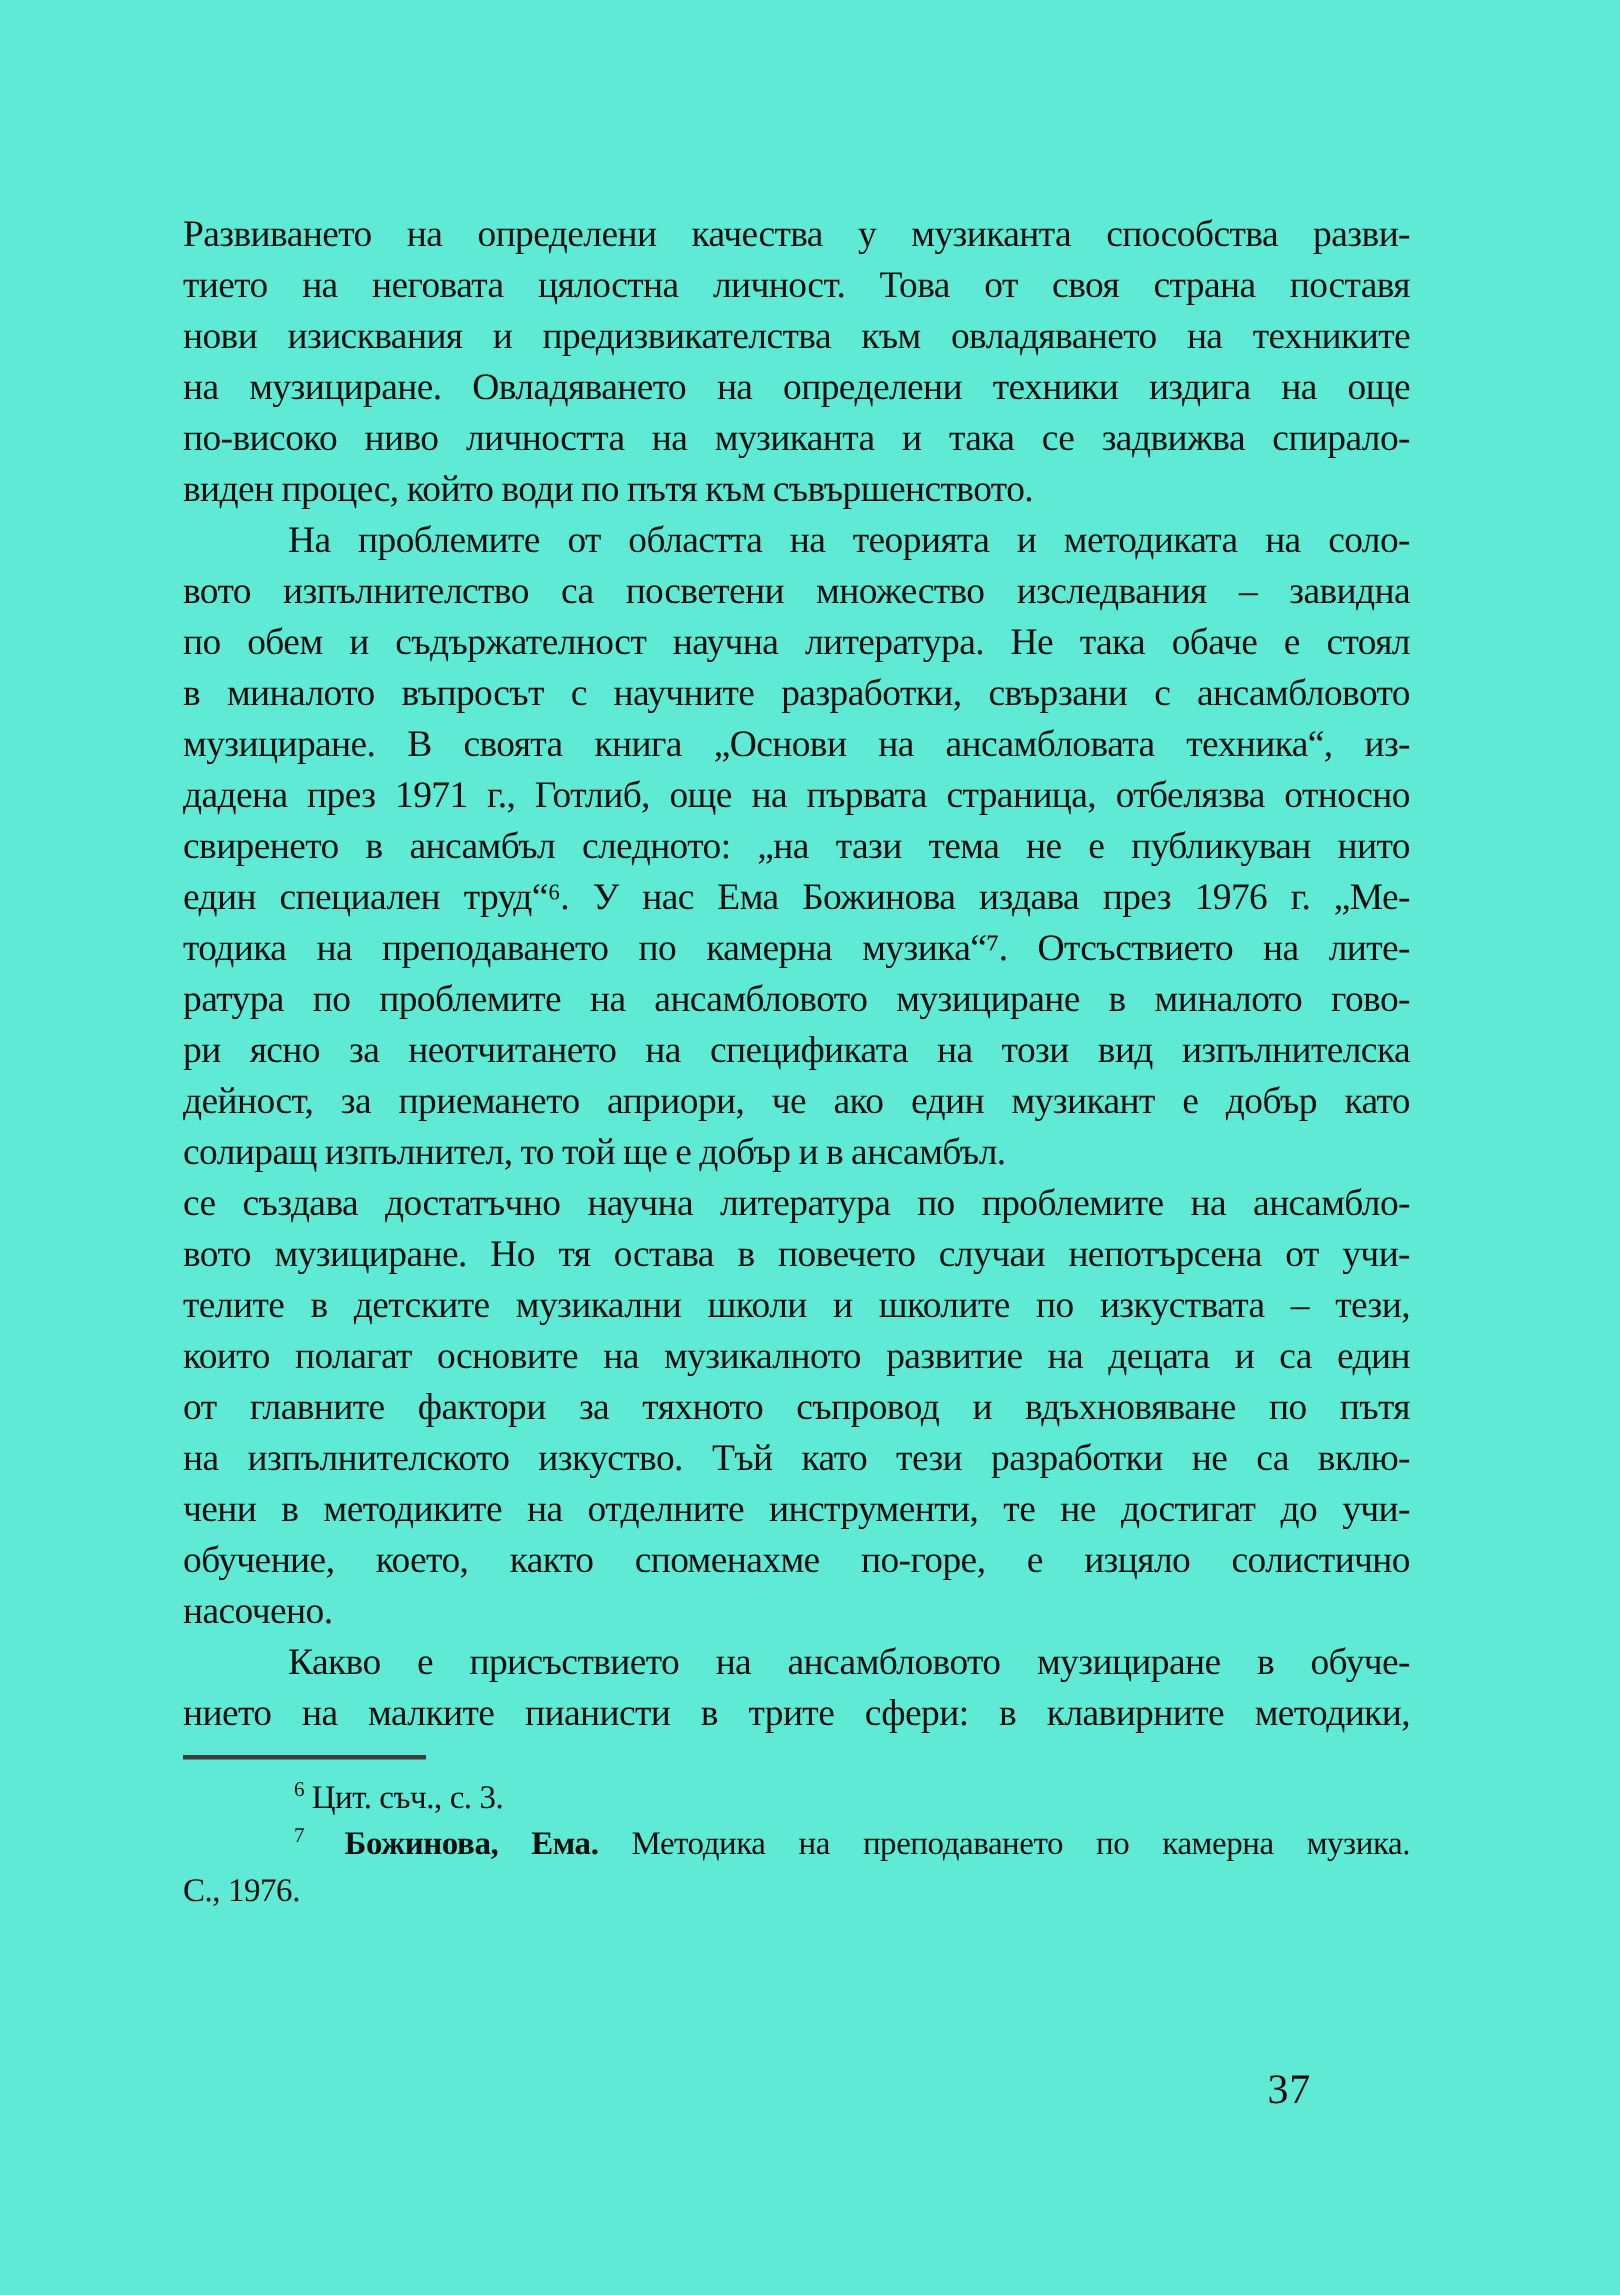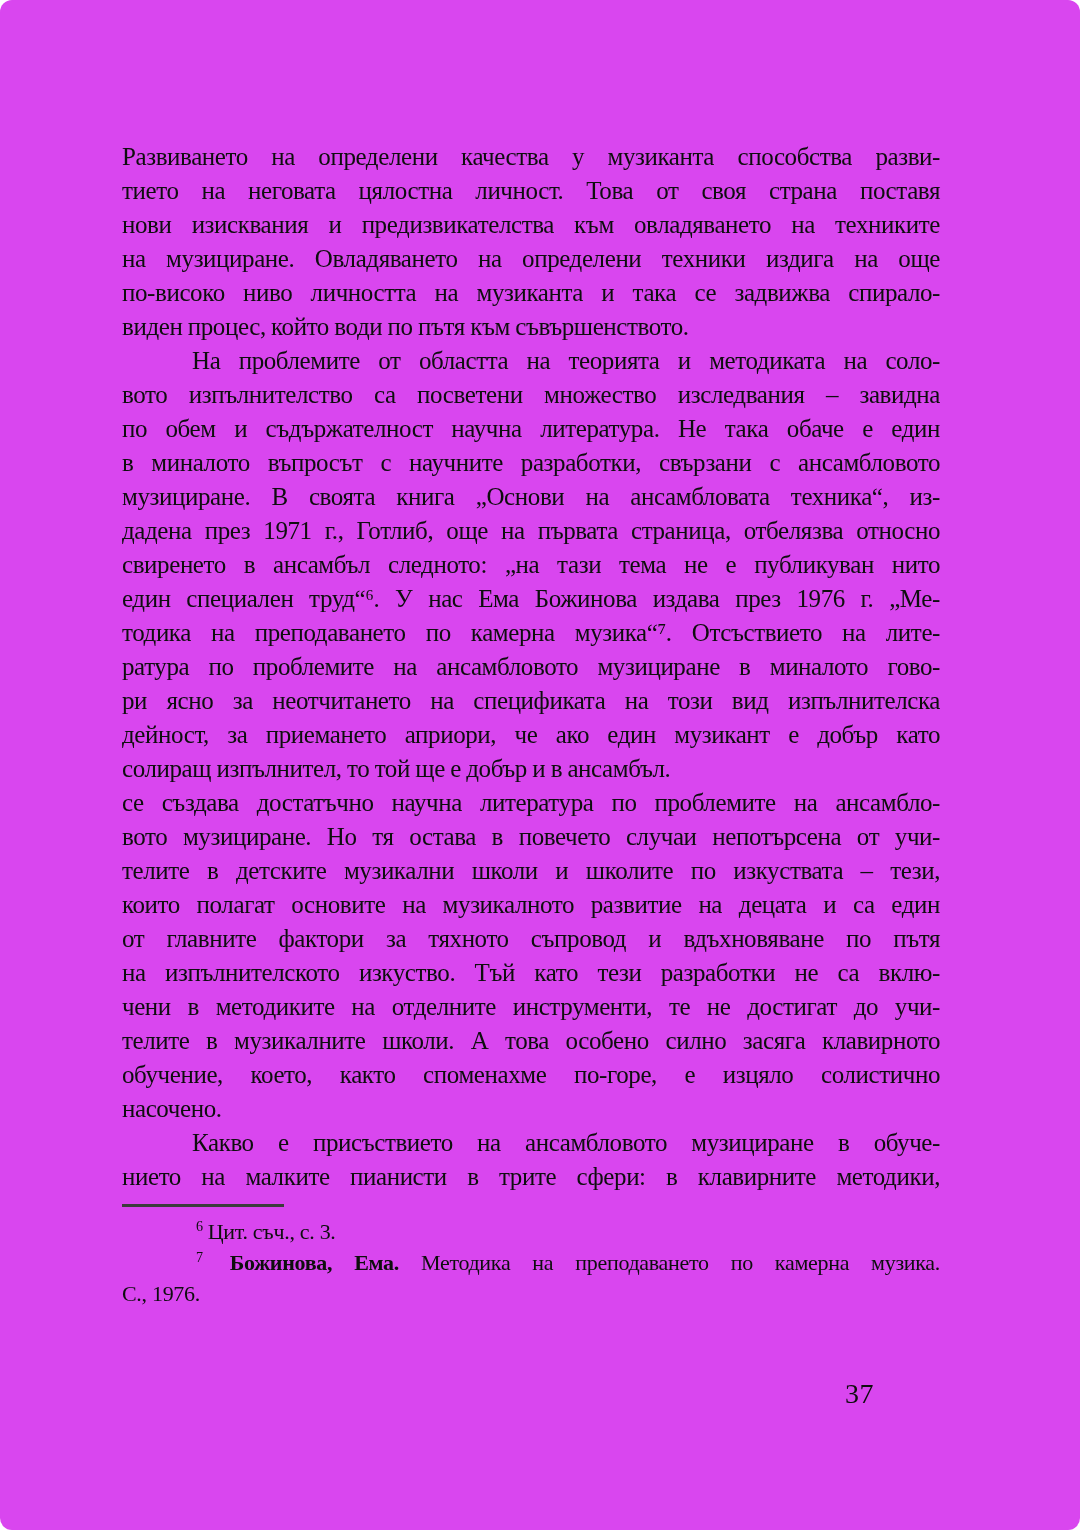--- a/index.html
+++ b/index.html
@@ -11,22 +11,21 @@
     width: 1080px;
     height: 1530px;
     position: relative;
     font-family: "Liberation Serif", "DejaVu Serif", serif;
     color: #0e0e0e;
     overflow: hidden;
   }
   .page {
     position: absolute;
     inset: 0;
-    background: #d946ef;
-    border-radius: 12px;
+    background: #5eead4;
   }
   .text-block {
     position: absolute;
     left: 122px;
     top: 140px;
     width: 818px;
   }
   .line {
     font-size: 25px;
     line-height: 34px;
@@ -86,39 +85,38 @@
 
     <div id="paragraphs-host">
         <div class="line just">Развиването на определени качества у музиканта способства разви-</div>
         <div class="line just">тието на неговата цялостна личност. Това от своя страна поставя</div>
         <div class="line just">нови изисквания и предизвикателства към овладяването на техниките</div>
         <div class="line just">на музициране. Овладяването на определени техники издига на още</div>
         <div class="line just">по-високо ниво личността на музиканта и така се задвижва спирало-</div>
         <div class="line">виден процес, който води по пътя към съвършенството.</div>
         <div class="line ind just">На проблемите от областта на теорията и методиката на соло-</div>
         <div class="line just">вото изпълнителство са посветени множество изследвания – завидна</div>
-        <div class="line just">по обем и съдържателност научна литература. Не така обаче е един</div>
+        <div class="line just">по обем и съдържателност научна литература. Не така обаче е стоял</div>
         <div class="line just">в миналото въпросът с научните разработки, свързани с ансамбловото</div>
         <div class="line just">музициране. В своята книга „Основи на ансамбловата техника“, из-</div>
         <div class="line just">дадена през 1971 г., Готлиб, още на първата страница, отбелязва относно</div>
         <div class="line just">свиренето в ансамбъл следното: „на тази тема не е публикуван нито</div>
         <div class="line just">един специален труд“⁶. У нас Ема Божинова издава през 1976 г. „Ме-</div>
         <div class="line just">тодика на преподаването по камерна музика“⁷. Отсъствието на лите-</div>
         <div class="line just">ратура по проблемите на ансамбловото музициране в миналото гово-</div>
         <div class="line just">ри ясно за неотчитането на спецификата на този вид изпълнителска</div>
         <div class="line just">дейност, за приемането априори, че ако един музикант е добър като</div>
         <div class="line">солиращ изпълнител, то той ще е добър и в ансамбъл.</div>
         <div class="line just">се създава достатъчно научна литература по проблемите на ансамбло-</div>
         <div class="line just">вото музициране. Но тя остава в повечето случаи непотърсена от учи-</div>
         <div class="line just">телите в детските музикални школи и школите по изкуствата – тези,</div>
         <div class="line just">които полагат основите на музикалното развитие на децата и са един</div>
         <div class="line just">от главните фактори за тяхното съпровод и вдъхновяване по пътя</div>
         <div class="line just">на изпълнителското изкуство. Тъй като тези разработки не са вклю-</div>
         <div class="line just">чени в методиките на отделните инструменти, те не достигат до учи-</div>
-        <div class="line just">телите в музикалните школи. А това особено силно засяга клавирното</div>
         <div class="line just">обучение, което, както споменахме по-горе, е изцяло солистично</div>
         <div class="line">насочено.</div>
         <div class="line ind just">Какво е присъствието на ансамбловото музициране в обуче-</div>
         <div class="line just">нието на малките пианисти в трите сфери: в клавирните методики,</div>
       </div>
 
     <div class="fn-rule"></div>
 
     <div class="fn-line ind">
       <sup>6</sup><span>Цит. съч., с. 3.</span>

